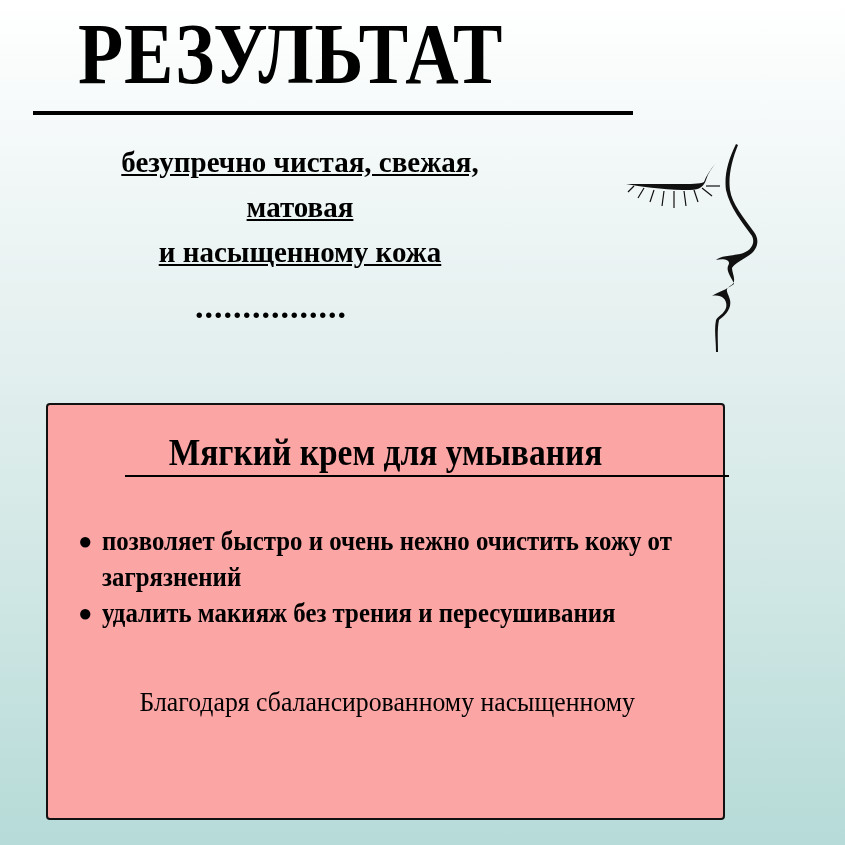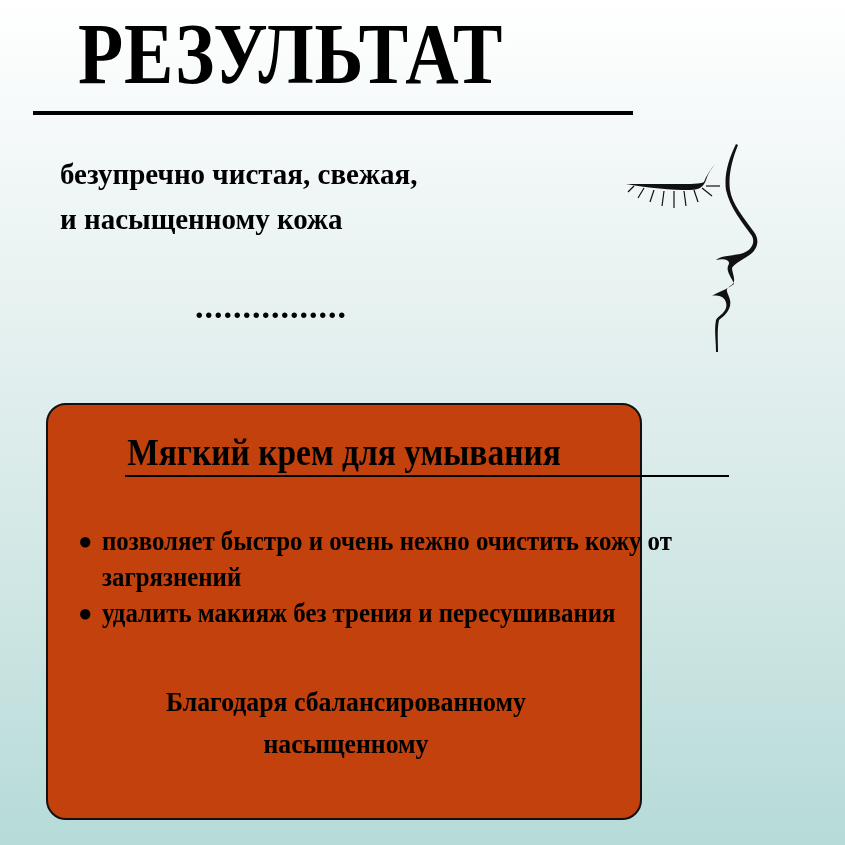--- a/index.html
+++ b/index.html
@@ -12,34 +12,34 @@
   .title {
     position: absolute; left: 78px; top: 4px;
     font-size: 86px; font-weight: bold; letter-spacing: 1px;
     line-height: 100px; transform: scaleX(0.86); transform-origin: left top;
   }
   .title-rule {
     position: absolute; left: 33px; top: 111px; width: 600px; height: 4px;
     background: #000;
   }
   .result-text {
-    position: absolute; left: 60px; top: 152px; width: 480px;
-    text-align: left; font-size: 29px; font-weight: bold; line-height: 45px;
+    position: absolute; left: 60px; top: 140px; width: 480px;
+    text-align: center; font-size: 29px; font-weight: bold; line-height: 45px; text-decoration: underline;
   }
   .dots {
     position: absolute; left: 195px; top: 292px;
     font-size: 34px; font-weight: bold; letter-spacing: 1px; line-height: 30px;
   }
   .face {
     position: absolute; left: 620px; top: 140px; width: 140px; height: 215px;
   }
   .card {
-    position: absolute; left: 46px; top: 403px; width: 596px; height: 417px;
-    box-sizing: border-box; border: 2px solid #111; border-radius: 20px;
-    background: #c2410c;
+    position: absolute; left: 46px; top: 403px; width: 679px; height: 417px;
+    box-sizing: border-box; border: 2px solid #111; border-radius: 4px;
+    background: #fca5a5;
   }
   .card-title {
     position: absolute; left: 0; right: 0; top: 25px; text-align: center;
     font-size: 38px; font-weight: bold; line-height: 44px;
     transform: scaleX(0.88);
   }
   .card-rule {
     position: absolute; left: 77px; top: 70px; width: 604px; height: 2px; background: #000;
   }
   .bullets {
@@ -47,32 +47,33 @@
     margin: 0; padding: 0; list-style: none;
     font-size: 27px; font-weight: bold; line-height: 36px;
   }
   .bullets li { position: relative; padding-left: 26px; }
   .bullets li .dot {
     position: absolute; left: 2px; top: 0; font-size: 24px;
   }
   .bullets li .txt { display: inline-block; transform: scaleX(0.92); transform-origin: left center; width: 108%; }
   .closing {
     position: absolute; left: 20px; right: 16px; top: 276px; text-align: center;
-    font-size: 28px; font-weight: bold; line-height: 42px;
+    font-size: 28px; font-weight: normal; line-height: 42px;
   }
   .closing span { display: inline-block; transform: scaleX(0.92); }
 </style>
 </head>
 <body>
 
 <div class="title">РЕЗУЛЬТАТ</div>
 <div class="title-rule"></div>
 
 <div class="result-text">
   <div>безупречно чистая, свежая,</div>
+  <div>матовая</div>
   <div>и насыщенному кожа</div>
 </div>
 <div class="dots">................</div>
 
 <svg class="face" viewBox="0 0 140 215">
 
   <path d="M6 44 C30 48 50 50 70 50 C80 50 84 46 86 40 C88 33 92 28 96 23 C90 30 86 36 84 42 C80 44 70 44 60 44 C40 44 22 44 6 44 Z" fill="#111"></path>
   <g stroke="#111" stroke-width="1.2" fill="none">
     <line x1="14" y1="46" x2="8" y2="52"></line>
     <line x1="24" y1="48" x2="18" y2="58"></line>

